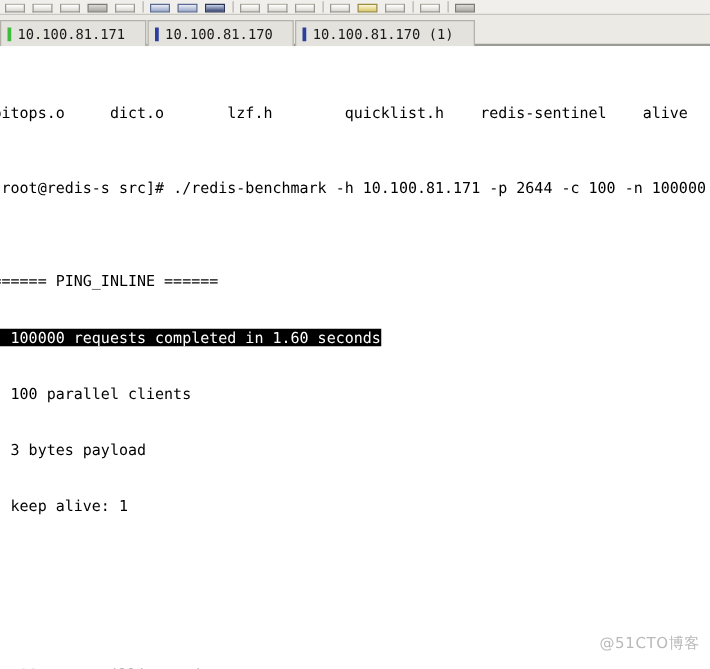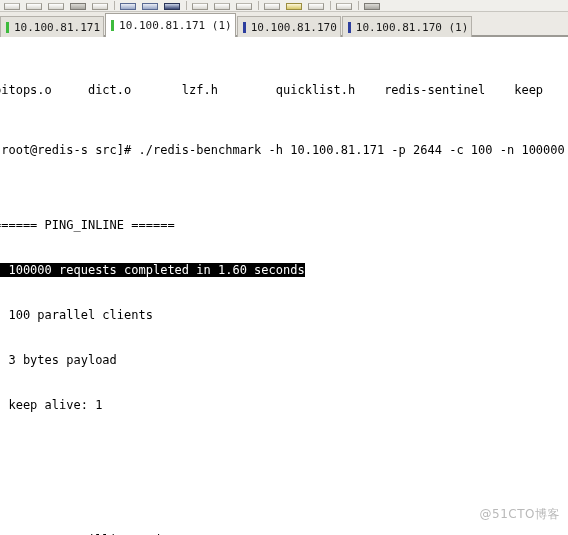--- a/index.html
+++ b/index.html
@@ -93,21 +93,21 @@
     position: absolute;
     left: 0; right: 0; bottom: 0;
     height: 2px;
     background: #9c9a94;
   }
   .tab {
     position: relative;
     height: 21px;
     display: flex;
     align-items: center;
-    padding: 0 3px 0 5px;
+    padding: 0 16px 0 5px;
     box-sizing: border-box;
     background: #e4e2dc;
     border: 1px solid #b4b1aa;
     border-bottom: none;
     margin-right: 1px;
     font-family: "DejaVu Sans Mono", "Liberation Mono", monospace;
     font-size: 11px;
     color: #1a1a1a;
     white-space: nowrap;
     z-index: 1;
@@ -236,39 +236,35 @@
     <div class="tb-item">
         <div class="tb-glyph dark"></div>
       </div>
   </div>
 
   <div class="tabbar">
     <div class="tab">
       <span class="tab-marker"></span>
       <span class="tab-label">10.100.81.171</span>
     </div>
-    <div class="tab active">
-      <span class="tab-marker"></span>
-      <span class="tab-label">10.100.81.171 (1)</span>
-    </div>
     <div class="tab">
       <span class="tab-marker navy"></span>
       <span class="tab-label">10.100.81.170</span>
     </div>
     <div class="tab">
       <span class="tab-marker navy"></span>
       <span class="tab-label">10.100.81.170 (1)</span>
     </div>
 
   </div>
 
   <div class="terminal">
     <div class="term-inner">
 
-      <div class="line"><span>bitops.o     dict.o       lzf.h        quicklist.h    </span><span class="bold">redis-sentinel</span><span>    keep</span></div>
+      <div class="line"><span>bitops.o     dict.o       lzf.h        quicklist.h    </span><span class="bold">redis-sentinel</span><span>    alive</span></div>
 
       <div class="line"><span>[root@redis-s src]# </span><span>./redis-benchmark -h 10.100.81.171 -p 2644 -c 100 -n 100000</span></div>
 
       
       <div class="line">====== PING_INLINE ======</div>
       <div class="line"><span class="inv">  100000 requests completed in 1.60 seconds</span></div>
       <div class="line">  100 parallel clients</div>
       <div class="line">  3 bytes payload</div>
       <div class="line">  keep alive: 1</div>
       <div class="line blank">&nbsp;</div>

